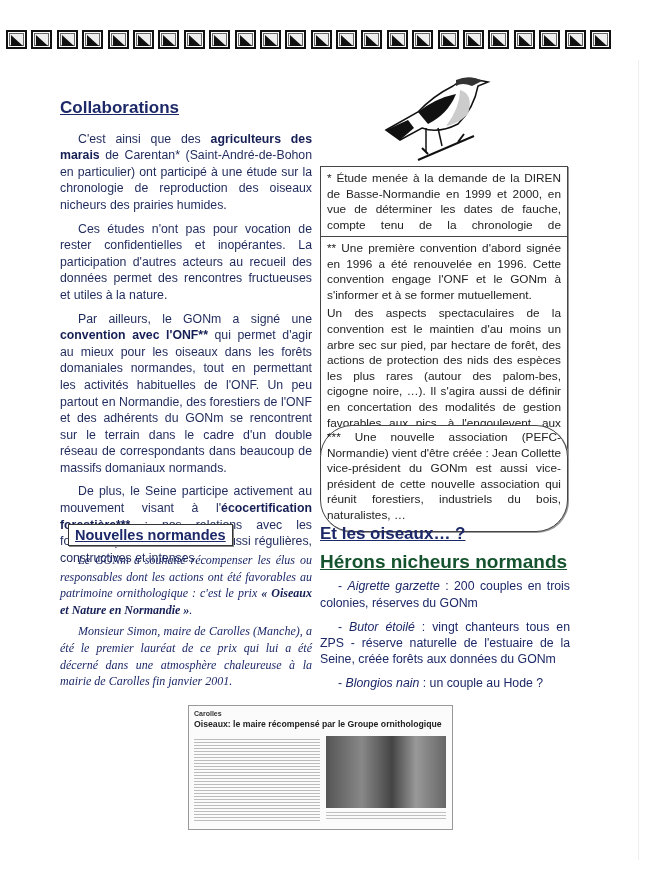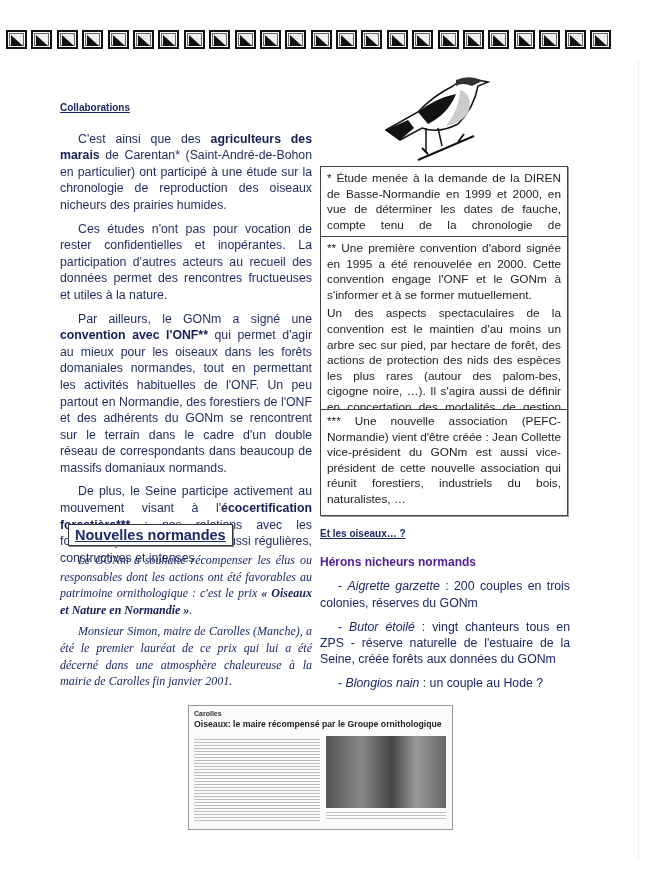--- a/index.html
+++ b/index.html
@@ -2,32 +2,32 @@
 <html><head>
 <meta charset="utf-8">
 <style>
   html, body { margin:0; padding:0; background:#fff; }
   body { width:647px; height:888px; position:relative; overflow:hidden; font-family:"Liberation Sans", sans-serif; color:#1f2a5c; }
   .border-strip { position:absolute; top:30px; left:6px; width:625px; height:20px; display:flex; gap:4.4px; }
   .sq { width:21px; height:19px; box-sizing:border-box; border:2px solid #111; background:#fff; position:relative; }
   .sq::before { content:""; position:absolute; left:1px; top:1px; right:1px; bottom:1px; border:1px solid #666; background:#eee; }
   .sq::after { content:""; position:absolute; left:3px; top:3px; width:0; height:0; border-left:12px solid #111; border-top:11px solid transparent; }
   .left-col { position:absolute; left:60px; top:100px; width:252px; font-size:12.3px; line-height:16.6px; }
-  .h2 { font-weight:bold; font-size:10px; text-decoration:underline; color:#1c2868; margin:0 0 14px 0; }
+  .h2 { font-weight:bold; font-size:17px; text-decoration:underline; color:#1c2868; margin:0 0 14px 0; }
   p { margin:0 0 7px 0; text-align:justify; text-indent:18px; }
   b { color:#161f55; }
   .bird { position:absolute; left:378px; top:68px; width:130px; height:100px; }
   .note { position:absolute; left:320px; box-sizing:border-box; border:1.5px solid #444; box-shadow:1px 1px 0 #999; padding:4px 6px; font-size:11.8px; line-height:15.6px; color:#222; text-align:justify; width:248px; background:#fff; }
   .note p { text-indent:0; margin:0 0 3px 0; }
   .boxed-title { position:absolute; left:68px; top:524px; border:1.5px solid #333; box-shadow:1px 1px 0 #888; padding:2px 6px; font-weight:bold; font-size:14.5px; color:#1c2868; text-decoration:underline; background:#fff; }
   .nn-text { position:absolute; left:60px; top:552px; width:252px; font-family:"Liberation Serif", serif; font-style:italic; font-size:12px; line-height:16.6px; color:#1c2868; }
   .nn-text p { text-indent:18px; margin:0 0 5px 0; }
   .right2 { position:absolute; left:320px; top:526px; width:250px; font-size:12.3px; line-height:16.2px; color:#1c2868; }
   .right2 .h2 { margin-bottom:12px; }
-  .sub { font-weight:bold; color:#4c1d95; font-size:12px; margin-bottom:4px; }
+  .sub { font-weight:bold; color:#14532d; font-size:19px; margin-bottom:4px;text-decoration:underline; }
   .right2 p { text-indent:18px; margin:8px 0 6px 0; }
   .clip { position:absolute; left:188px; top:705px; width:263px; height:123px; border:1px solid #999; background:#fbfbfb; font-size:6px; color:#333;text-decoration:underline; }
   .clip .kicker { position:absolute; left:5px; top:4px; font-weight:bold; font-size:7px; }
   .clip .headline { position:absolute; left:5px; top:13px; font-weight:bold; font-size:8.7px; color:#222; }
   .clip .cols { position:absolute; left:5px; top:31px; width:126px; height:85px; background: repeating-linear-gradient(#fbfbfb 0 2px, #888 2px 3px); opacity:.55; }
   .clip .photo { position:absolute; left:137px; top:30px; width:120px; height:72px; background:linear-gradient(90deg,#555,#888 30%,#444 55%,#999 75%,#666); }
   .clip .caption { position:absolute; left:137px; top:104px; width:120px; height:10px; background:repeating-linear-gradient(#fbfbfb 0 2px,#999 2px 3px); opacity:.6; }
   .rule-right { position:absolute; right:8px; top:60px; width:1px; height:800px; background:#eee; }
 </style>
 </head>
@@ -76,24 +76,24 @@
   <path d="M82 22 Q96 26 90 46 Q80 56 68 58 Q82 40 82 22 Z" fill="#ccc"></path>
   <line x1="48" y1="60" x2="48" y2="84" stroke="#111" stroke-width="1.5"></line>
   <line x1="60" y1="60" x2="64" y2="78" stroke="#111" stroke-width="1.5"></line>
   <path d="M40 92 L96 68 M50 86 L44 80 M80 74 L86 66" stroke="#111" stroke-width="2" fill="none"></path>
 </svg>
 
 <div class="note" style="top:166px;">
   <p>* Étude menée à la demande de la DIREN de Basse-Normandie en 1999 et 2000, en vue de déterminer les dates de fauche, compte tenu de la chronologie de reproduction des oiseaux.</p>
 </div>
 <div class="note" style="top:236px;">
-  <p>** Une première convention d'abord signée en 1995 a été renouvelée en 2000. Cette convention engage l'ONF et le GONm à s'informer et à se former mutuellement.</p>
+  <p>** Une première convention d'abord signée en 1996 a été renouvelée en 1996. Cette convention engage l'ONF et le GONm à s'informer et à se former mutuellement.</p>
   <p>Un des aspects spectaculaires de la convention est le maintien d'au moins un arbre sec sur pied, par hectare de forêt, des actions de protection des nids des espèces les plus rares (autour des palom-bes, cigogne noire, …). Il s'agira aussi de définir en concertation des modalités de gestion favorables aux pics, à l'engoulevent, aux busards …).</p>
 </div>
-<div class="note" style="top:409px;">
+<div class="note" style="top:425px;border-radius:32px;">
   <p>*** Une nouvelle association (PEFC-Normandie) vient d'être créée : Jean Collette vice-président du GONm est aussi vice-président de cette nouvelle association qui réunit forestiers, industriels du bois, naturalistes, …</p>
 </div>
 
 <div class="boxed-title">Nouvelles normandes</div>
 <div class="nn-text">
   <p><span>Le GONm a souhaité récompenser les élus ou responsables dont les actions ont été favorables au patrimoine ornithologique : c'est le prix </span><b>« Oiseaux et Nature en Normandie »</b><span>.</span></p>
   <p>Monsieur Simon, maire de Carolles (Manche), a été le premier lauréat de ce prix qui lui a été décerné dans une atmosphère chaleureuse à la mairie de Carolles fin janvier 2001.</p>
 </div>
 
 <div class="right2">

